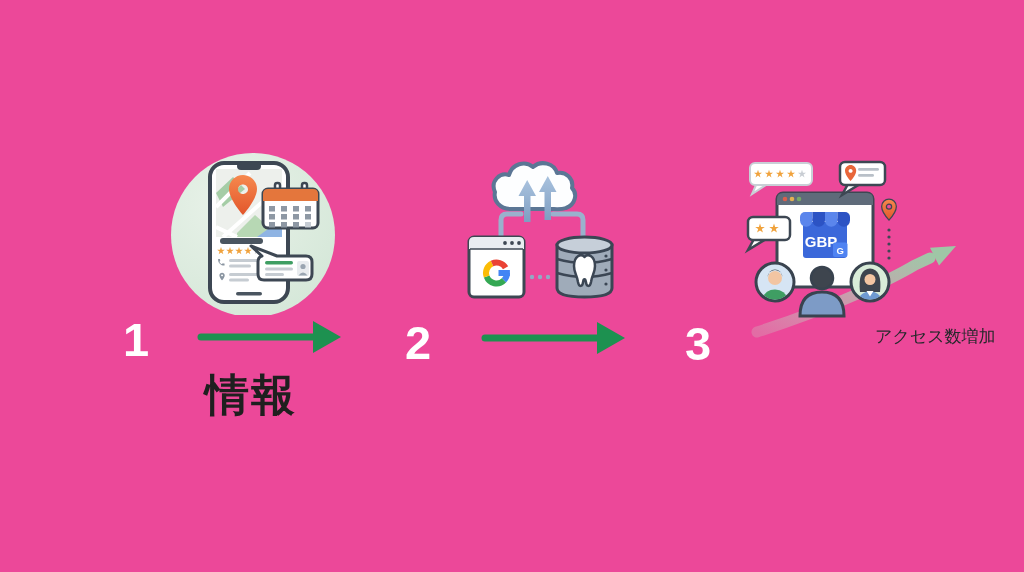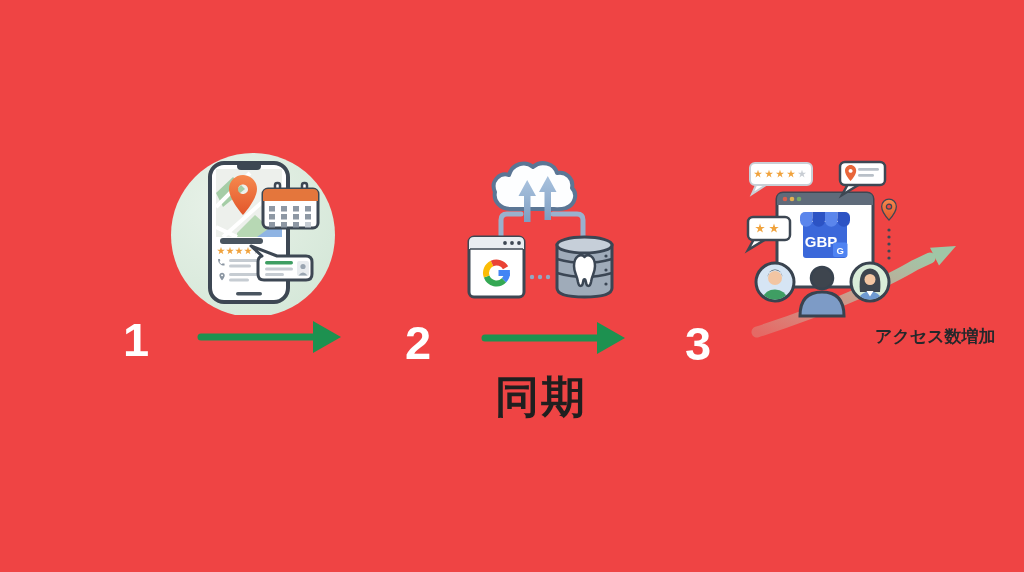--- a/index.html
+++ b/index.html
@@ -1,25 +1,25 @@
 <!DOCTYPE html>
 <html><head>
 <meta charset="utf-8">
 <style>
   html,body{margin:0;padding:0;background:#ffffff;}
-  #stage{position:relative;width:1024px;height:572px;background:#ef4444;overflow:hidden;
+  #stage{position:relative;width:1024px;height:572px;background:#ec4899;overflow:hidden;
          font-family:"Liberation Sans","DejaVu Sans",sans-serif;}
   .abs{position:absolute;}
   .step-circle{position:absolute;width:88px;height:88px;border-radius:50%;
 Fail               background:radial-gradient(circle at 38% 30%, #1f9350, #187f43);
                display:flex;align-items:center;justify-content:center;
                color:#ffffff;font-size:47px;font-weight:700;}
   .step-label{position:absolute;transform:translateX(-50%);
               color:#1f1f1f;font-size:44px;font-weight:700;letter-spacing:2px;white-space:nowrap;}
-  .growth-caption{position:absolute;color:#25282b;font-size:17px;font-weight:700;white-space:nowrap;}
+  .growth-caption{position:absolute;color:#25282b;font-size:17px;font-weight:400;white-space:nowrap;}
   svg text{font-family:"Liberation Sans","DejaVu Sans",sans-serif;}
 </style>
 </head>
 <body>
 
 <div id="stage">
 
   <svg width="0" height="0" style="position:absolute" aria-hidden="true">
     <defs>
       <path id="star-shape" d="M0,-5 L1.12,-1.54 L4.76,-1.54 L1.82,0.59 L2.94,4.05 L0,1.9 L-2.94,4.05 L-1.82,0.59 L-4.76,-1.54 L-1.12,-1.54 Z"></path>
@@ -258,17 +258,17 @@
 
   <svg class="abs" style="left:194px;top:317px" width="150" height="40" viewBox="0 0 150 40">
     <line x1="7" y1="20" x2="121" y2="20" stroke="#1d9150" stroke-width="7" stroke-linecap="round"></line>
     <polygon points="119,4 119,36 147,20" fill="#1d9150"></polygon>
   </svg>
   <svg class="abs" style="left:478px;top:318px" width="150" height="40" viewBox="0 0 150 40">
     <line x1="7" y1="20" x2="121" y2="20" stroke="#1d9150" stroke-width="7" stroke-linecap="round"></line>
     <polygon points="119,4 119,36 147,20" fill="#1d9150"></polygon>
   </svg>
 
-  <div class="step-label" style="left:541px;top:368px">同期</div>
+  <div class="step-label" style="left:251px;top:366px">情報</div>
 
   <div class="growth-caption" style="left:875px;top:325px">アクセス数増加</div>
 
 </div>
 
 </body></html>

